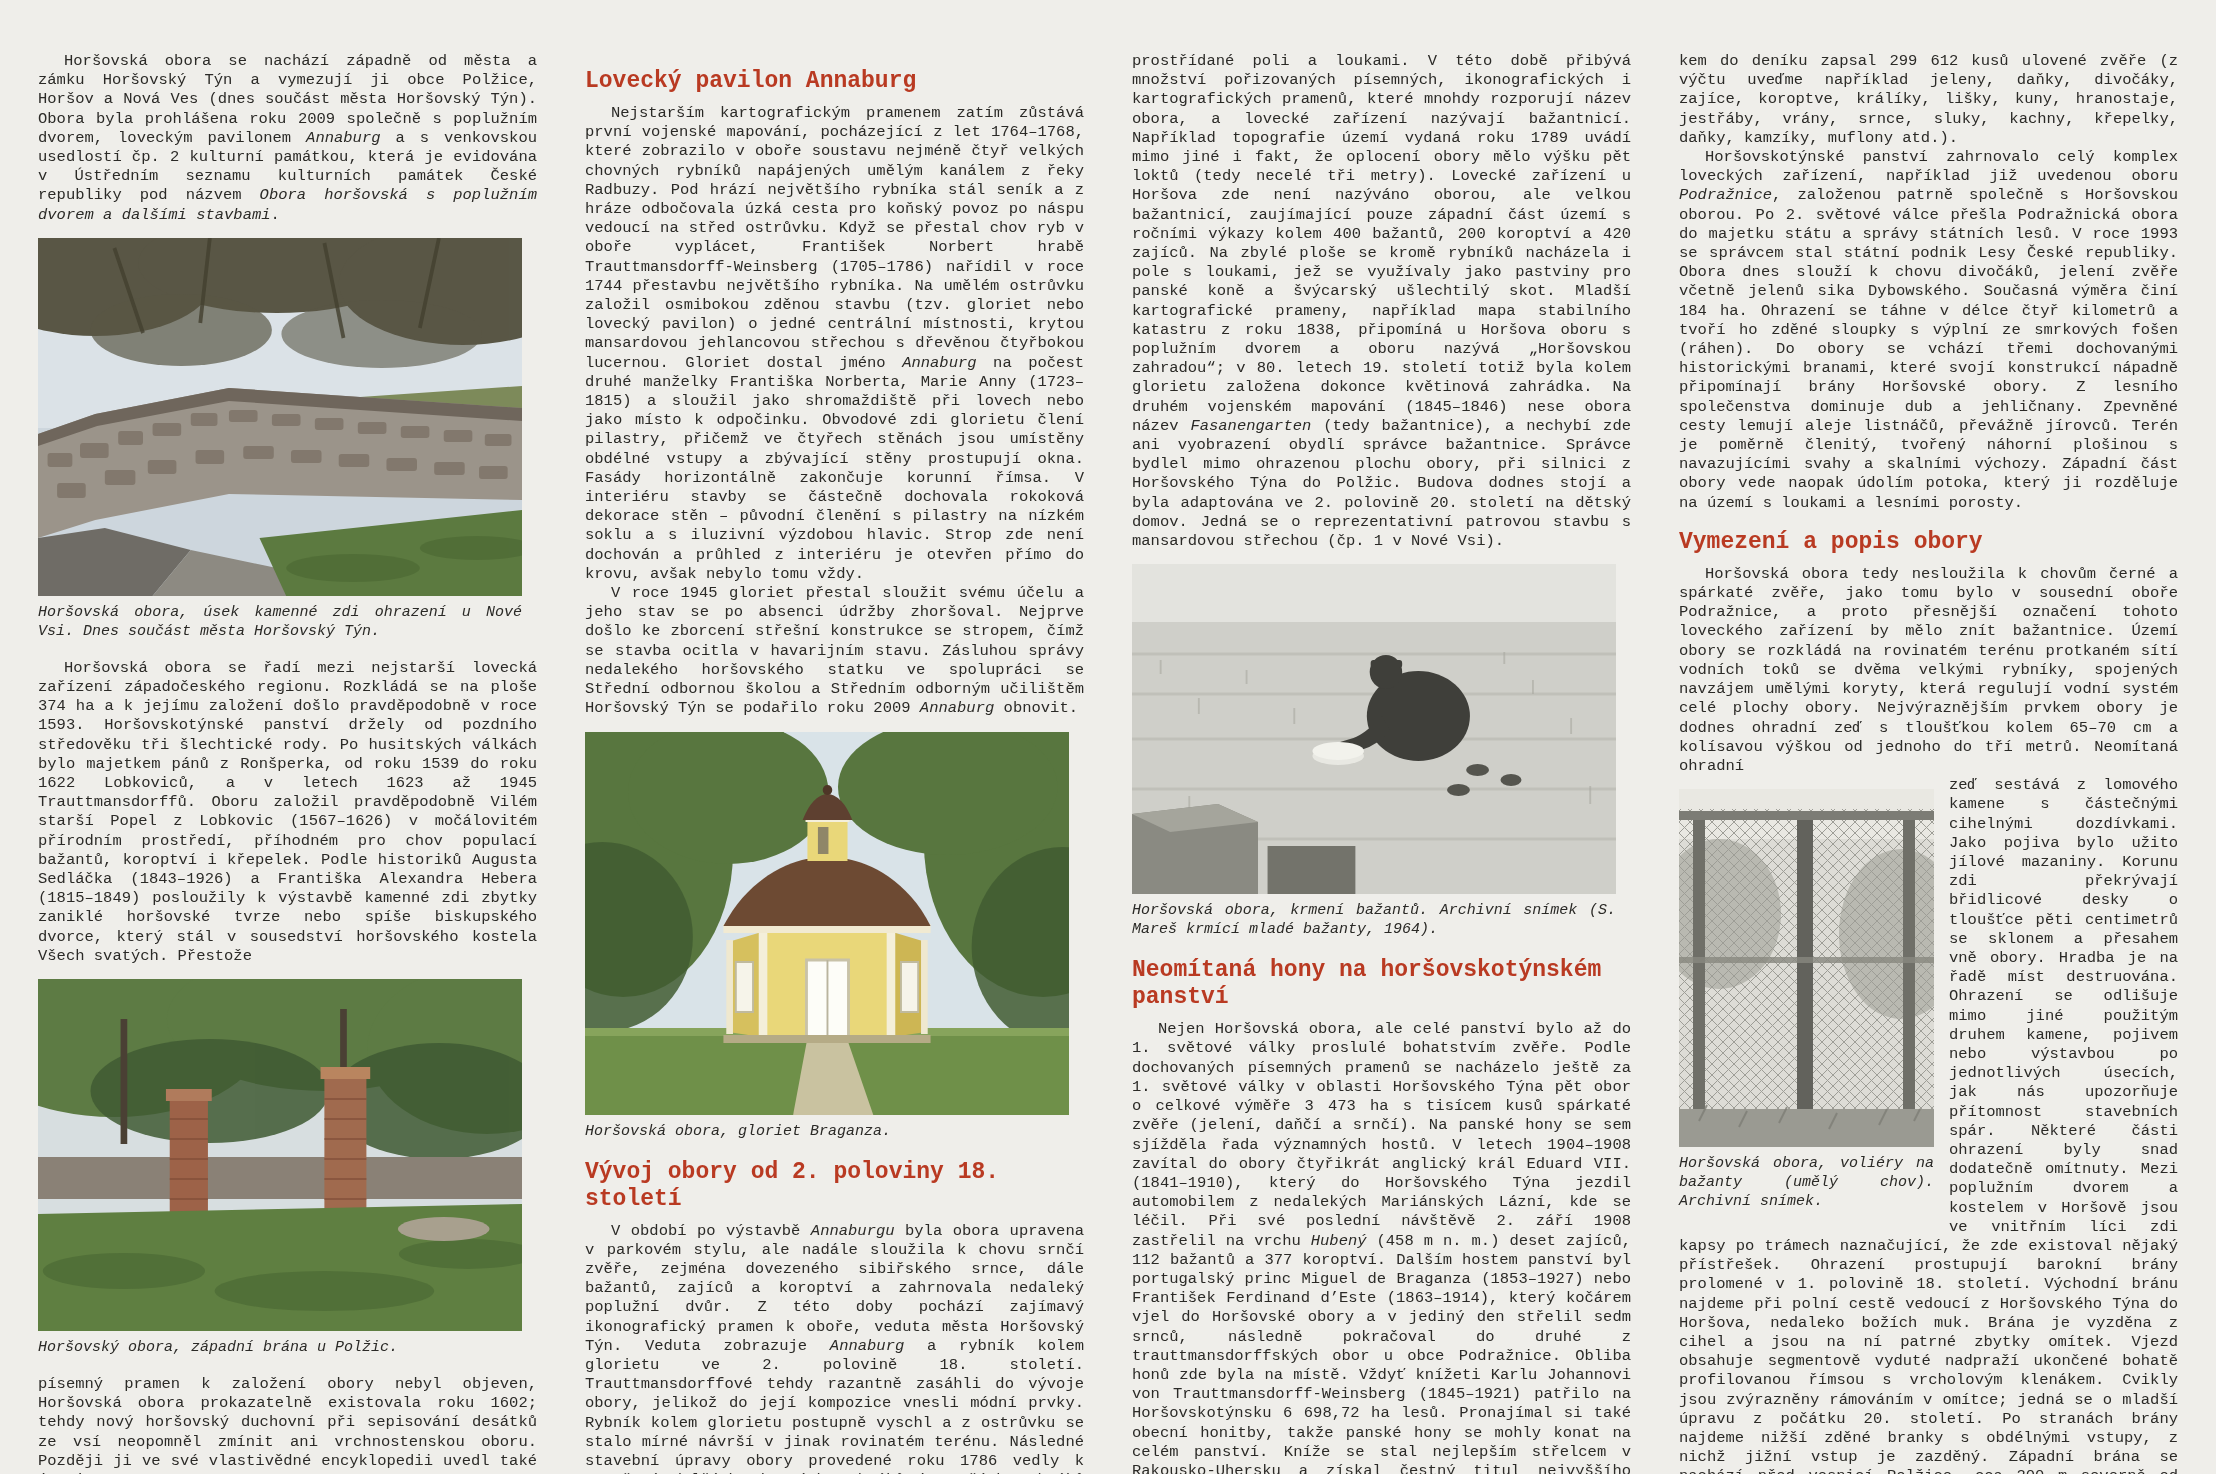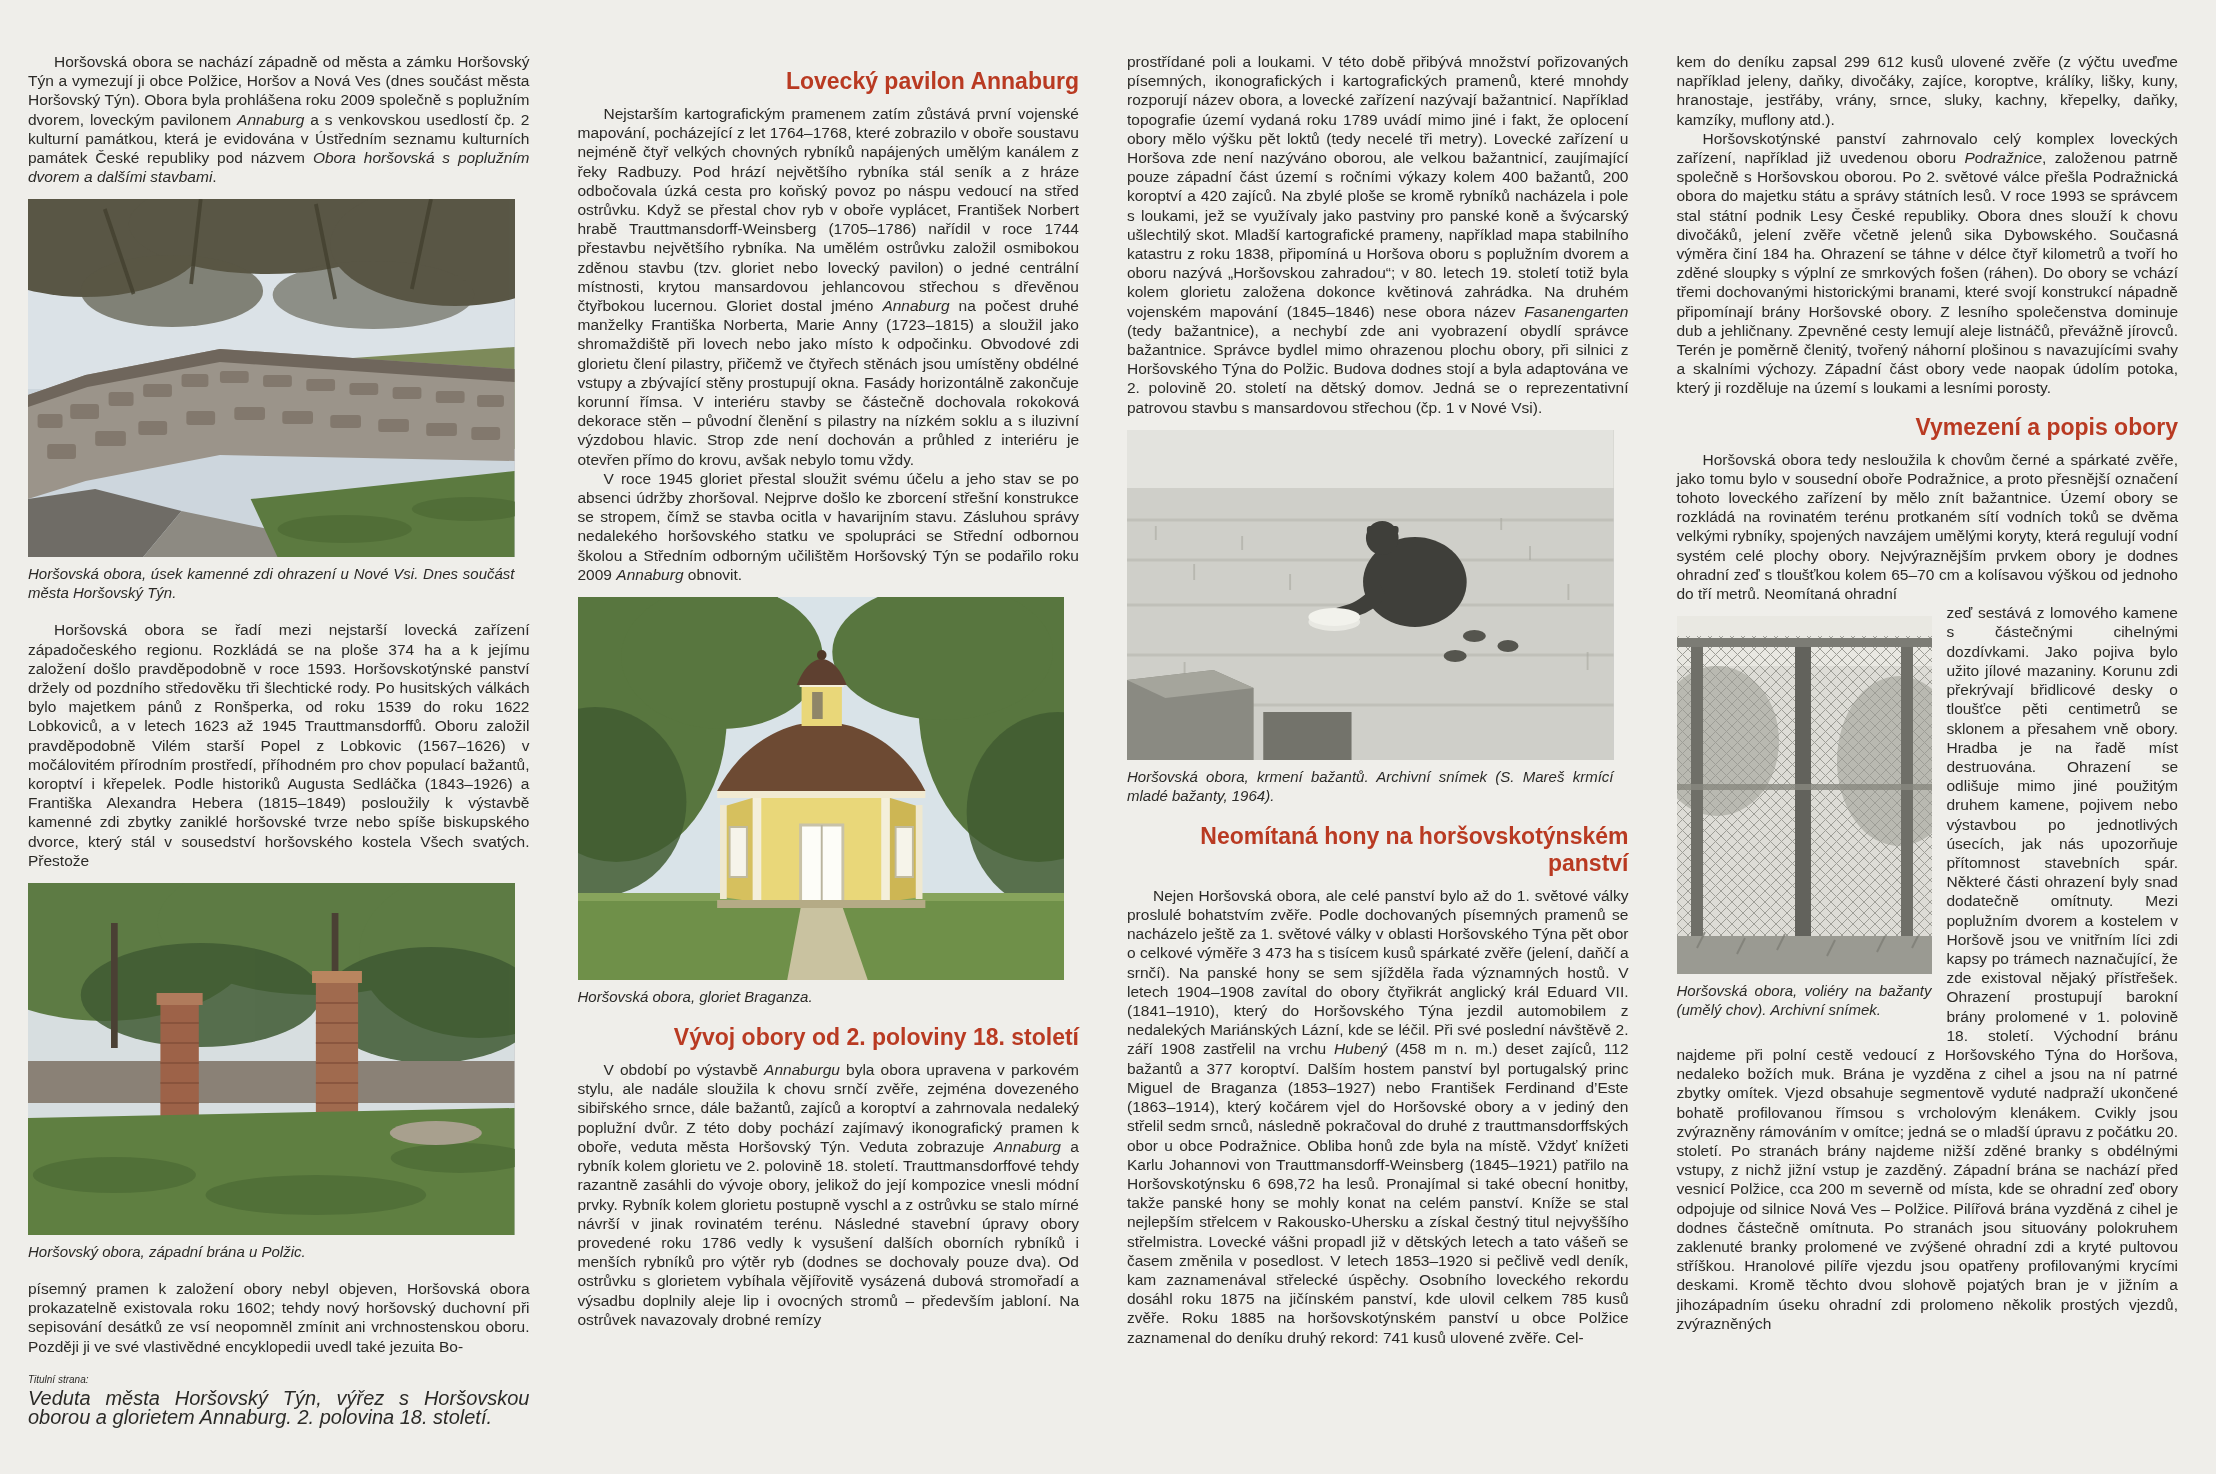--- a/index.html
+++ b/index.html
@@ -4,41 +4,41 @@
 <style>
   * { box-sizing: border-box; }
   html, body { margin: 0; padding: 0; }
   body { background: #efeeea; }
   .page {
     position: relative;
     width: 2216px;
     height: 1474px;
     background: #efeeea;
     color: #2b2a27;
-    font-family: Liberation Sans, sans-serif;
+    font-family: Liberation Mono, monospace;
     display: flex;
     gap: 48px;
-    padding: 52px 38px 46px 28px;
+    padding: 52px 38px 46px 38px;
     overflow: hidden;
   }
   .col { flex: 1 1 0; min-width: 0; }
   .p {
     margin: 0;
     font-size: 15.5px;
     line-height: 19.2px;
     text-align: justify;
   }
   .ind { text-indent: 26px; }
   .heading {
     margin: 16px 0 9px 0;
     color: #b93a22;
     font-size: 23px;
     line-height: 27px;
     font-weight: bold;
-    text-align: right;
+    text-align: left;
   }
   figure.photo-block { margin: 13px 15px 18px 0; }
   .photo { width: 100%; overflow: hidden; background: #ccc; }
   .photo svg { display: block; width: 100%; height: 100%; }
   .ph-wall     { height: 358px; }
   .ph-gate     { height: 352px; }
   .ph-pavilion { height: 383px; }
   .ph-feeding  { height: 330px; }
   .ph-aviary   { height: 358px; }
   .caption {

